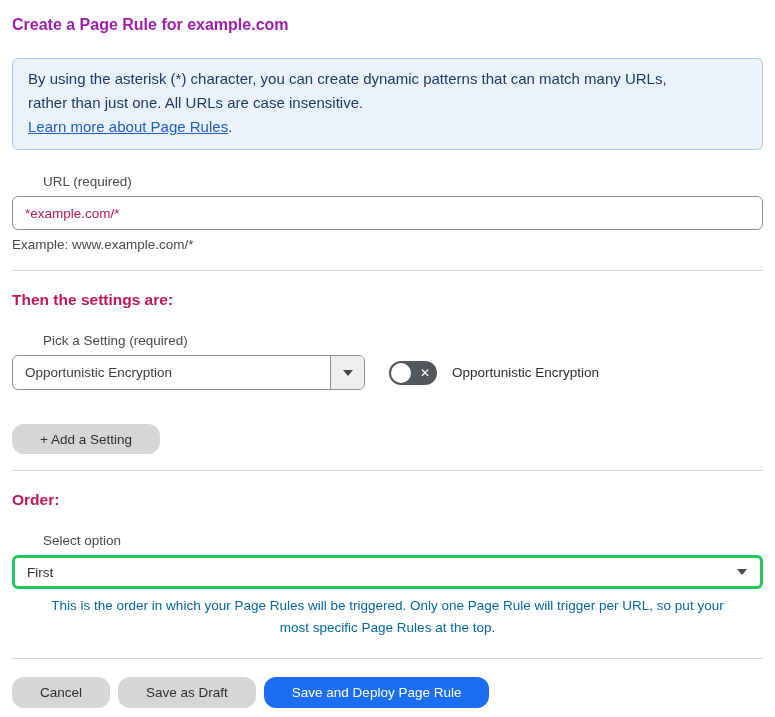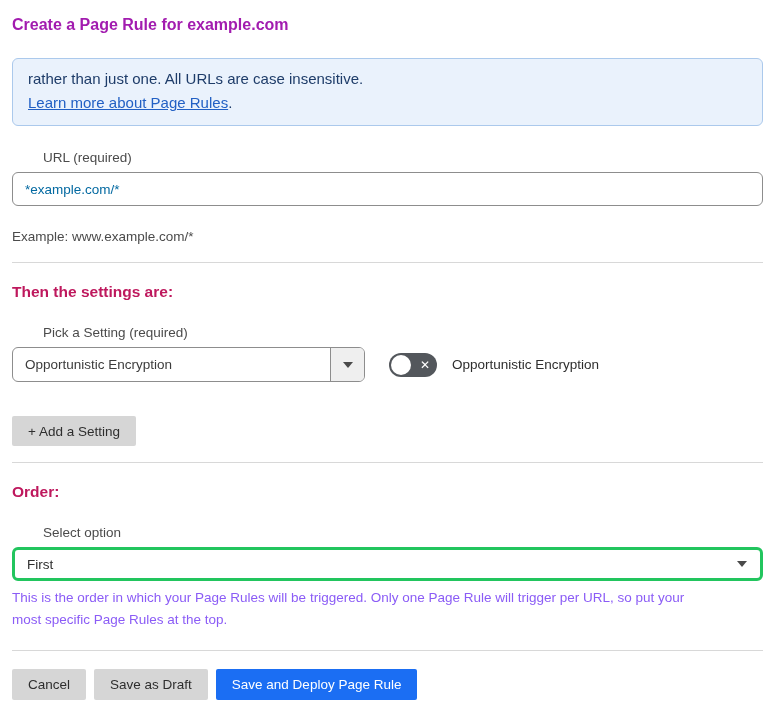--- a/index.html
+++ b/index.html
@@ -48,27 +48,27 @@
   .url-input {
     display: block;
     margin-top: 7px;
     width: 100%;
     height: 34px;
     border: 1px solid #8d8d8d;
     border-radius: 6px;
     padding: 8px 12px;
     font-size: 13.5px;
     font-family: "Liberation Sans", "DejaVu Sans", sans-serif;
-    color: #0369a1;
+    color: #be185d;
     background: #ffffff;
     outline: none;
   }
 
   .helper-text {
-    margin-top: 22px;
+    margin-top: 6px;
     font-size: 13.5px;
     color: #4b4b4b;
     line-height: 18px;
   }
 
   .divider {
     margin-top: 16px;
     border: none;
     border-top: 1px solid #d8d8d8;
     height: 0;
@@ -156,23 +156,23 @@
     margin-left: 15px;
     font-size: 13.5px;
     color: #2e2e2e;
   }
 
   .btn {
     display: inline-flex;
     align-items: center;
     justify-content: center;
     height: 31px;
-    padding: 0 16px;
+    padding: 0 28px;
     border: none;
-    border-radius: 2px;
+    border-radius: 12px;
     font-size: 13.5px;
     font-family: "Liberation Sans", "DejaVu Sans", sans-serif;
     cursor: pointer;
     white-space: nowrap;
   }
   .btn-gray { background: #d6d6d6; color: #2e2e2e; }
   .btn-blue { background: #1b6ef3; color: #ffffff; }
 
   .add-setting { margin-top: 34px; height: 30px; }
 
@@ -193,38 +193,40 @@
     padding: 0 12px;
     font-size: 13.5px;
     color: #2e2e2e;
   }
   .order-select .caret-down { margin-right: 13px; }
 
   .order-helper {
     margin-top: 6px;
     font-size: 13.5px;
     line-height: 22px;
-    color: #8b5cf6;
+    color: #0369a1;
+    text-align: center;
   }
 
   .footer-divider { margin-top: 19px; }
   .footer {
     margin-top: 18px;
     display: flex;
     gap: 8px;
   }
 </style>
 </head>
 <body>
 
 <div class="container">
 
   <h1 class="page-title">Create a Page Rule for example.com</h1>
 
   <div class="info-box">
+    <div class="info-line">By using the asterisk (*) character, you can create dynamic patterns that can match many URLs,</div>
     <div class="info-line">rather than just one. All URLs are case insensitive.</div>
     <div class="info-link-line"><a class="learn-link">Learn more about Page Rules</a><span>.</span></div>
   </div>
 
   <div class="field-label">URL (required)</div>
   <input class="url-input" type="text" value="*example.com/*" style="">
   <div class="helper-text">Example: www.example.com/*</div>
 
   <hr class="divider">
 

